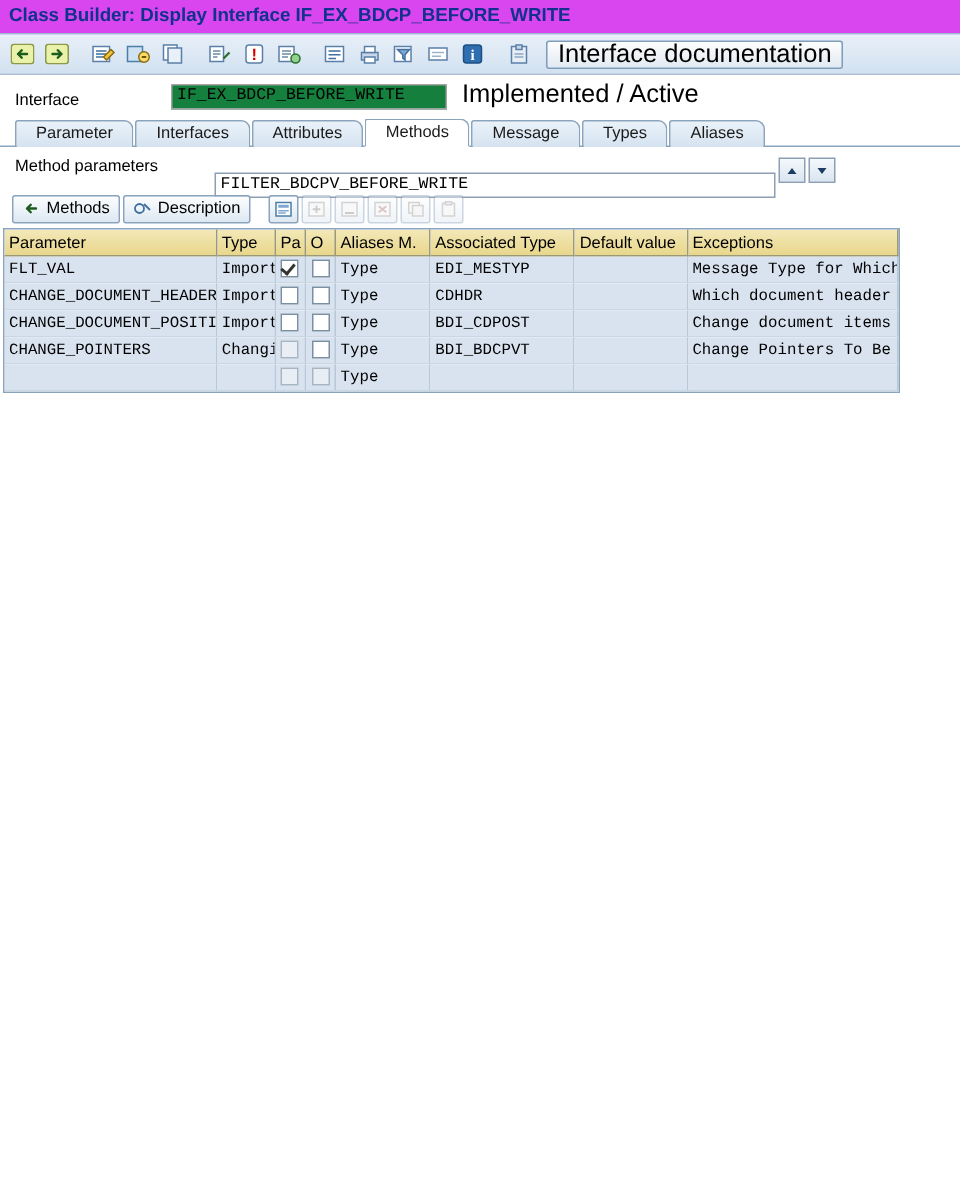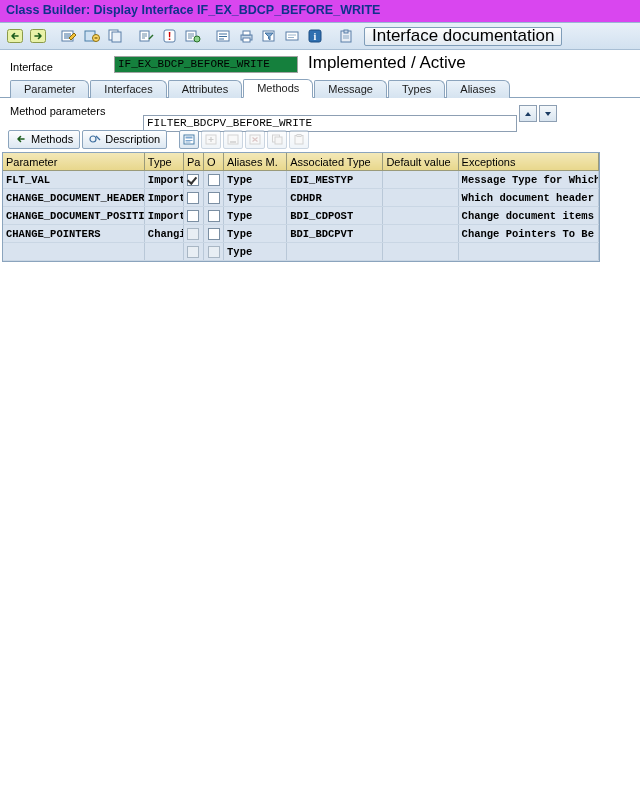--- a/index.html
+++ b/index.html
@@ -216,21 +216,20 @@
   table.grid td {
     border-right: 1px solid #b9c8d8;
     border-bottom: 1px solid #c9d6e4;
     padding: 1px 3px;
     height: 15px;
     white-space: nowrap;
     overflow: hidden;
     background: #d9e3ef;
     font-family: "Liberation Mono", monospace;
     font-size: 10.5px;
-    font-weight: bold;
   }
   table.grid tr.empty td { background: #d9e3ef; }
   td.center { text-align: center; }
   .cb {
     width: 10px;
     height: 10px;
     border: 1px solid #7b8fa3;
     background: #ffffff;
     display: inline-block;
     vertical-align: middle;

